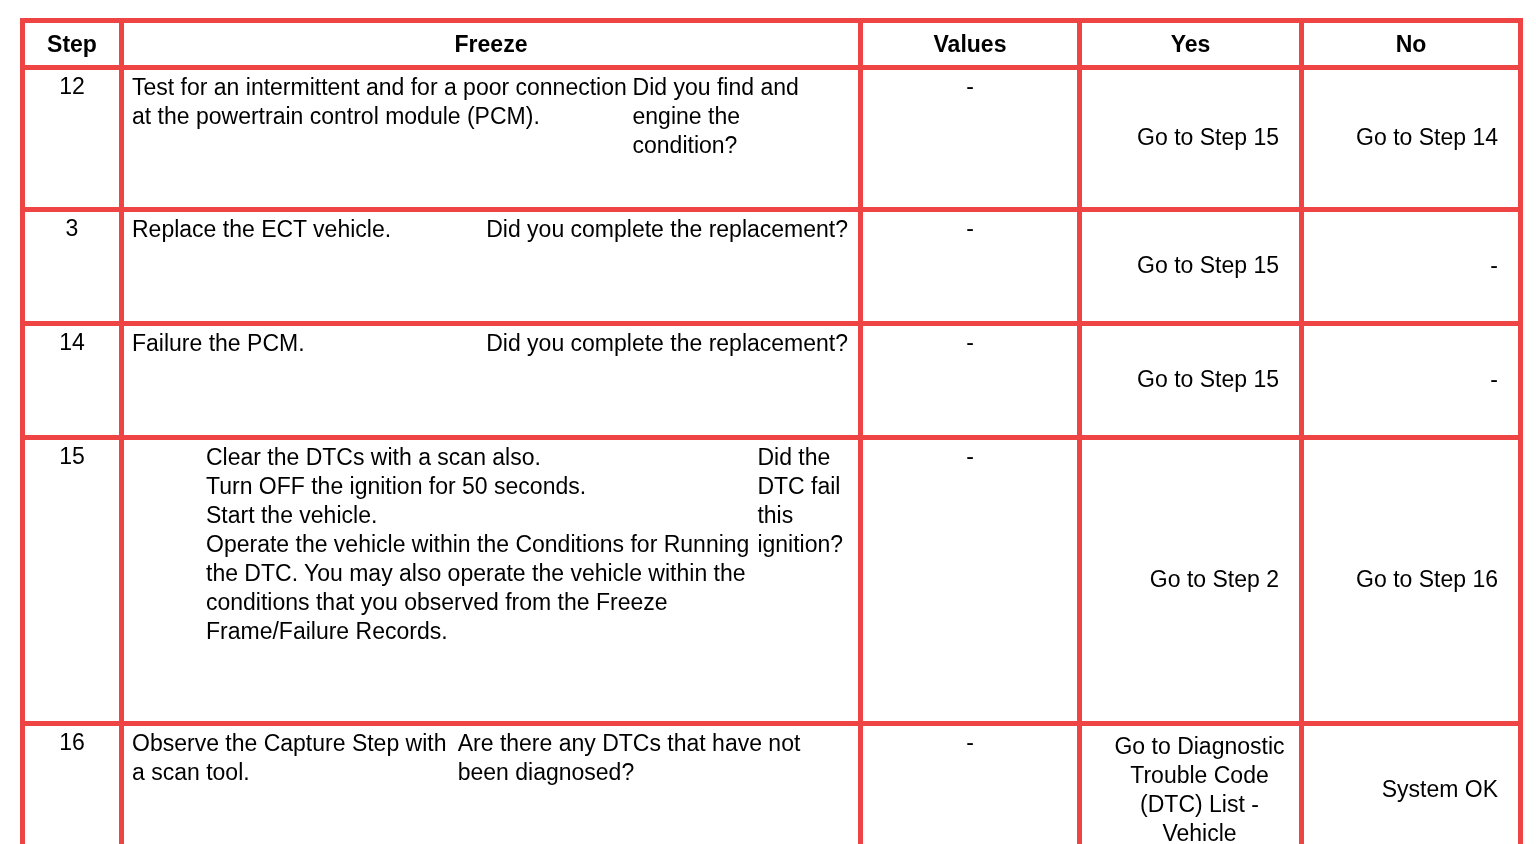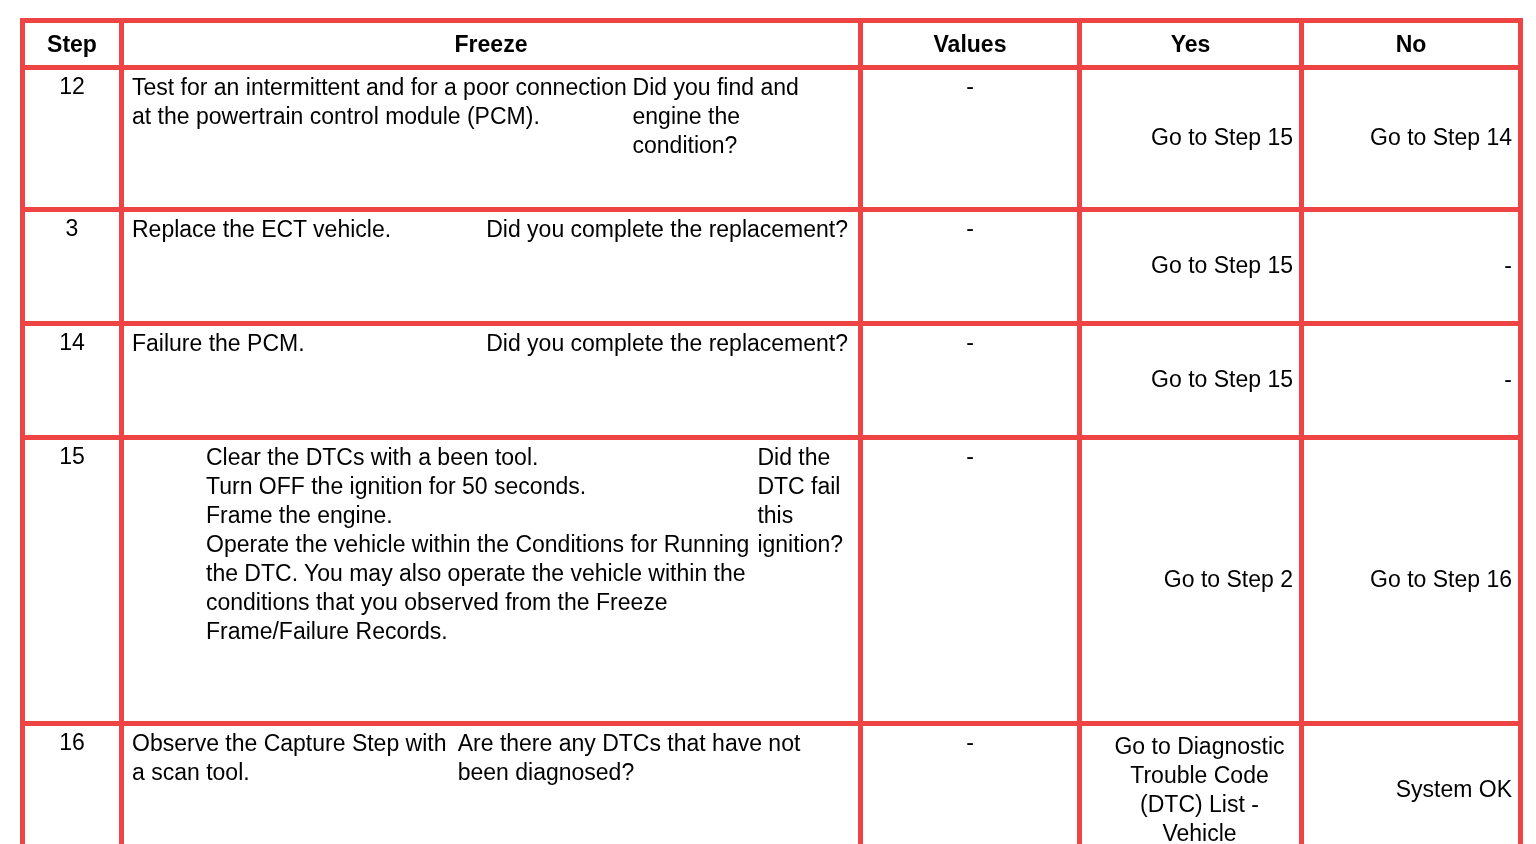--- a/index.html
+++ b/index.html
@@ -62,21 +62,21 @@
   .step-box, .values-box {
     justify-content: center;
     align-items: flex-start;
     text-align: center;
     padding: 2px;
   }
   .bottom-box {
     justify-content: flex-end;
     align-items: center;
     text-align: center;
-    padding: 4px 6px 7px 6px;
+    padding: 4px 20px 7px 6px;
   }
   .fill-box {
     justify-content: center;
     align-items: center;
     text-align: center;
     padding: 4px 6px 5px 6px;
   }
   .narrow { max-width: 200px; margin-left: 18px; }
   .indent-block {
     margin-left: 74px;
@@ -200,23 +200,23 @@
 
       <tr class="r15">
         <td>
           <div class="cellbox step-box">
               <span>15</span>
             </div>
         </td>
         <td>
           <div class="cellbox action-box">
             <div class="indent-block">
-              <div>Clear the DTCs with a been tool.</div>
+              <div>Clear the DTCs with a scan also.</div>
               <div>Turn OFF the ignition for 50 seconds.</div>
-              <div>Frame the engine.</div>
+              <div>Start the vehicle.</div>
               <div>Operate the vehicle within the Conditions for Running the DTC. You may also operate the vehicle within the conditions that you observed from the Freeze Frame/Failure Records.</div>
             </div>
             <div>Did the DTC fail this ignition?</div>
           </div>
         </td>
         <td>
           <div class="cellbox values-box">
               <span>-</span>
             </div>
         </td>

